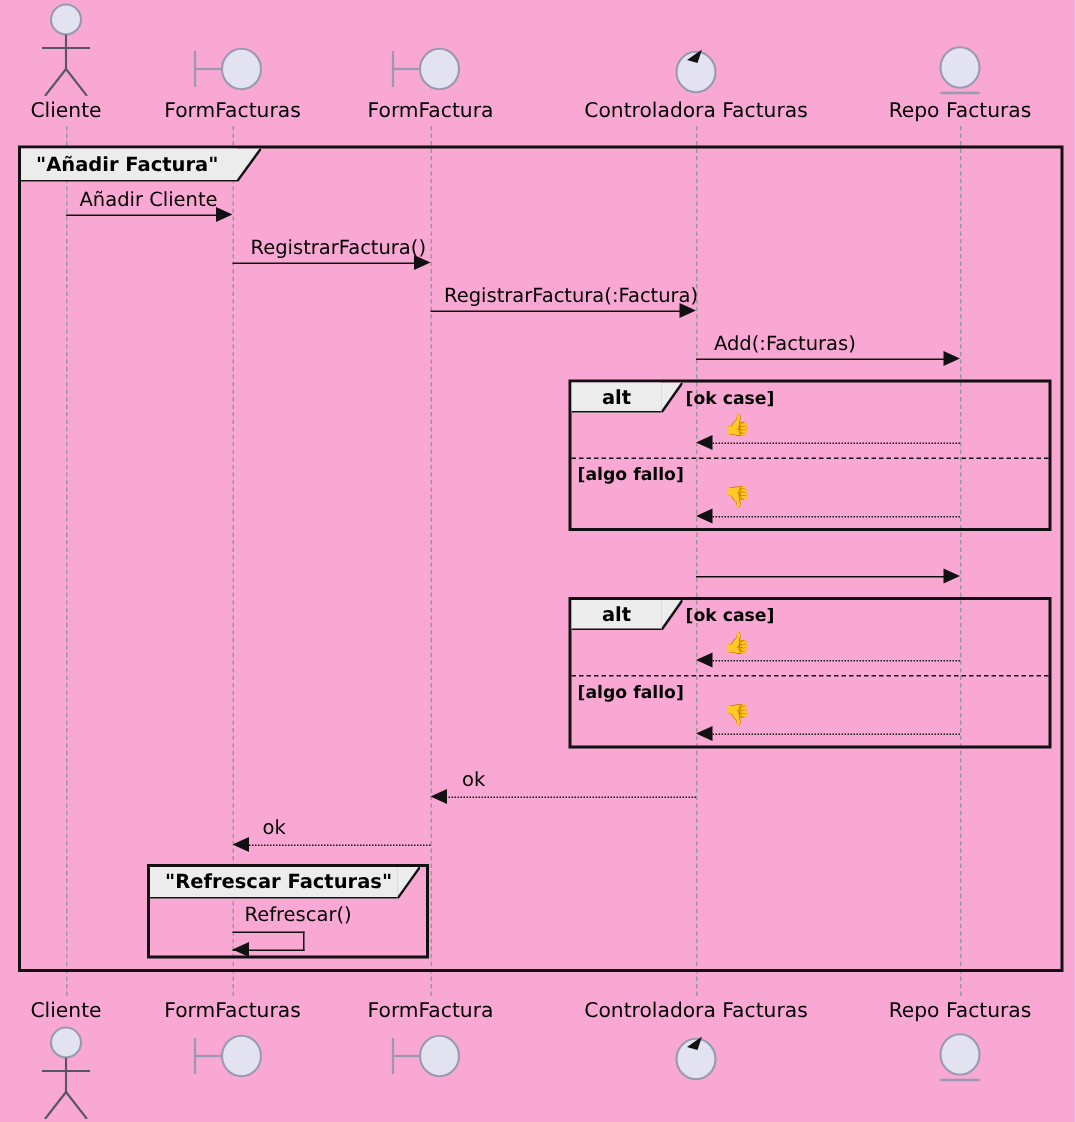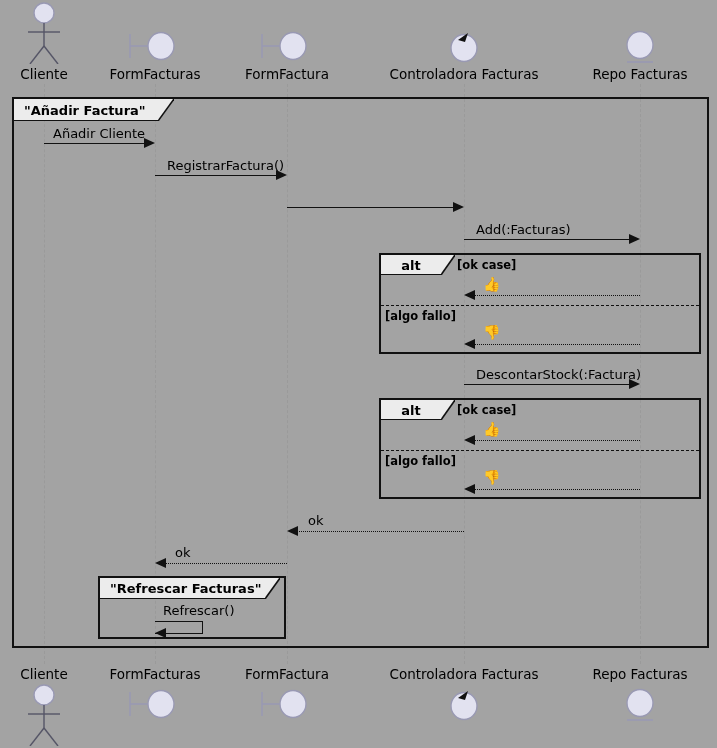--- a/index.html
+++ b/index.html
@@ -7,21 +7,21 @@
     padding: 0;
     background: #ffffff;
   }
   body {
     font-family: "DejaVu Sans", "Liberation Sans", sans-serif;
   }
   #canvas {
     position: relative;
     width: 717px;
     height: 748px;
-    background: #a3a3a3;
+    background: #f9a8d4;
     overflow: hidden;
   }
 
   
   .participant-label {
     position: absolute;
     font-size: 13.5px;
     color: #000000;
     white-space: nowrap;
     text-align: center;
@@ -195,20 +195,21 @@
   </div>
 
   <div class="msg-label" style="left:53px; top:126px;">Añadir Cliente</div>
   <div class="arrow-line" style="left:44px; top:143px; width:101px;"></div>
   <div class="arrow-head right" style="left:144px; top:138px;"></div>
 
   <div class="msg-label" style="left:167px; top:158px;">RegistrarFactura()</div>
   <div class="arrow-line" style="left:155px; top:175px; width:122px;"></div>
   <div class="arrow-head right" style="left:276px; top:170px;"></div>
 
+  <div class="msg-label" style="left:296px; top:190px;">RegistrarFactura(:Factura)</div>
   <div class="arrow-line" style="left:287px; top:207px; width:167px;"></div>
   <div class="arrow-head right" style="left:453px; top:202px;"></div>
 
   <div class="msg-label" style="left:476px; top:222px;">Add(:Facturas)</div>
   <div class="arrow-line" style="left:464px; top:239px; width:166px;"></div>
   <div class="arrow-head right" style="left:629px; top:234px;"></div>
 
   <div class="frame" style="left:379px; top:253px; width:322px; height:101px;"></div>
   <div class="frame-header" style="left:381px; top:255px; width:60px; height:20px; justify-content:center; padding-left:0;">
     <span>alt</span>
@@ -226,21 +227,20 @@
   <div class="arrow-line dashed" style="left:470px; top:295px; width:170px;"></div>
   <div class="arrow-head left" style="left:464px; top:290px;"></div>
 
   <div class="frame-inner-line" style="left:381px; top:305px; width:318px; border-top:1.4px dashed #111;"></div>
   <div class="guard" style="left:385px; top:309px;">[algo fallo]</div>
 
   <div class="emoji" style="left:483px; top:325px;">👎</div>
   <div class="arrow-line dashed" style="left:470px; top:344px; width:170px;"></div>
   <div class="arrow-head left" style="left:464px; top:339px;"></div>
 
-  <div class="msg-label" style="left:476px; top:367px;">DescontarStock(:Factura)</div>
   <div class="arrow-line" style="left:464px; top:384px; width:166px;"></div>
   <div class="arrow-head right" style="left:629px; top:379px;"></div>
 
   <div class="frame" style="left:379px; top:398px; width:322px; height:101px;"></div>
   <div class="frame-header" style="left:381px; top:400px; width:60px; height:20px; justify-content:center; padding-left:0;">
     <span>alt</span>
     <span class="hdr-bar-b"></span>
   </div>
   <div class="hdr-diag" style="left:441px; top:400px;">
     <svg width="14" height="20" viewBox="0 0 14 20">

